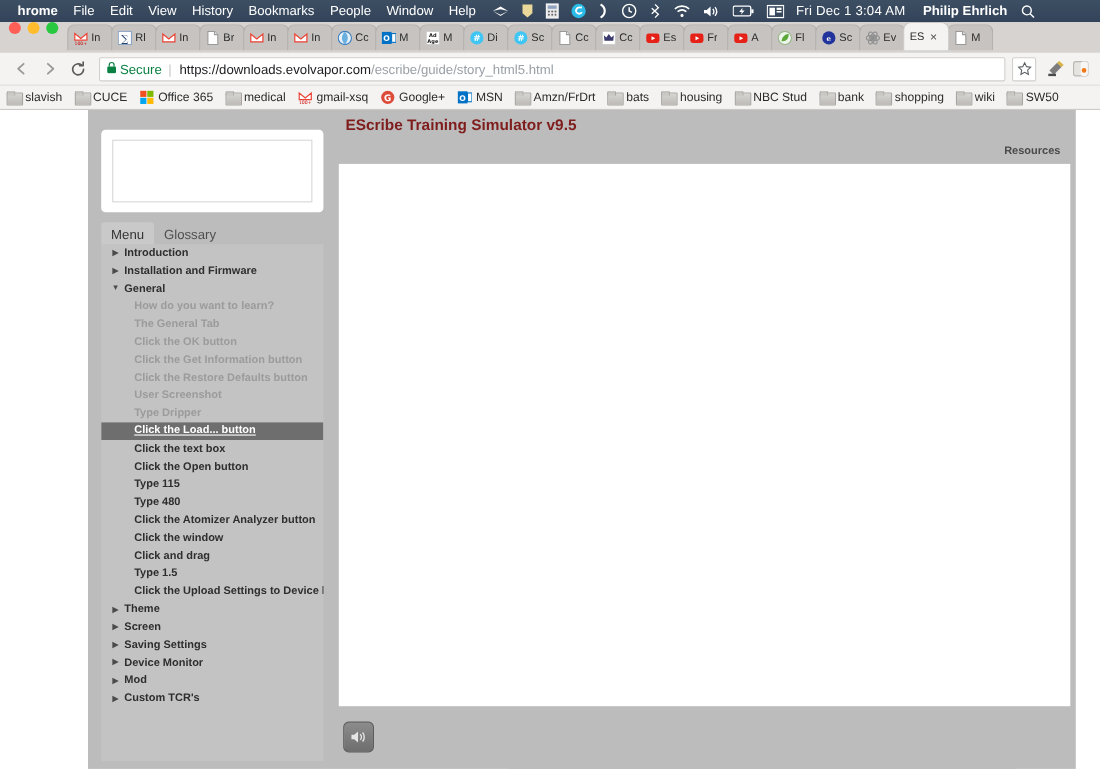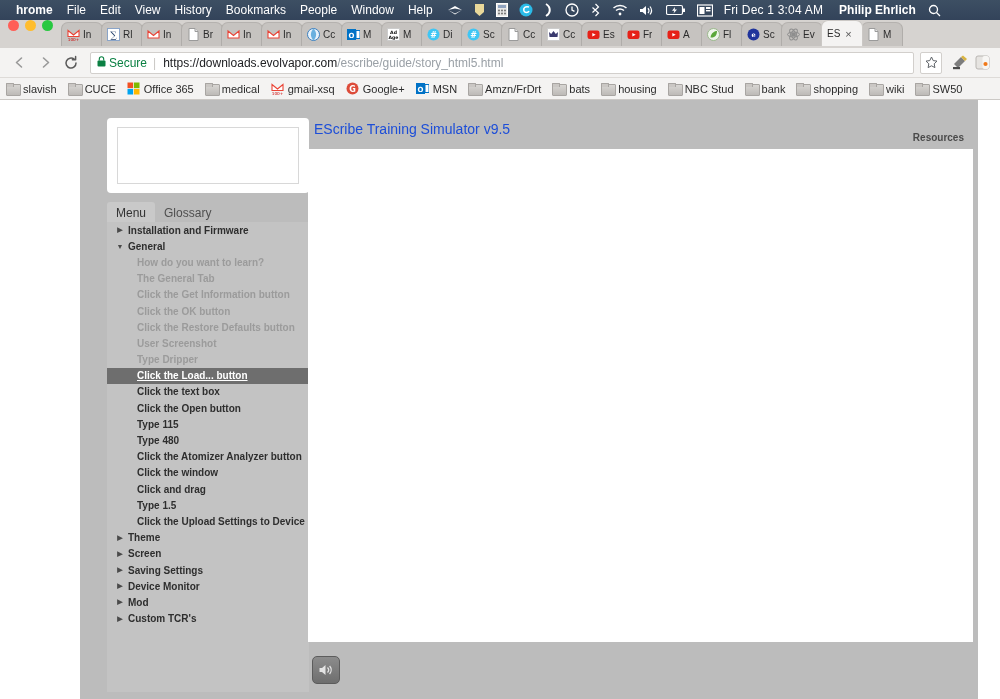--- a/index.html
+++ b/index.html
@@ -130,21 +130,21 @@
   }
   .course {
     position: absolute; left: 80px; top: 0;
     width: 898px; height: 599px;
     background: #bcbcbc;
   }
   .course-inner { position: relative; width: 100%; height: 100%; }
 
   
   .rail {
-    position: absolute; left: 20px; top: 5px;
+    position: absolute; left: 5px; top: 5px;
     width: 215px; height: 589px;
     background: #bcbcbc;
   }
   .logo-box {
     position: absolute; left: 7px; top: 13px;
     width: 202px; height: 75px;
     background: #ffffff;
     border-radius: 4px;
     display: flex; align-items: center; justify-content: center;
   }
@@ -187,22 +187,22 @@
   .mrow.leaf { padding-left: 30px; }
   .mrow.visited { color: #9b9b9b; }
   .mrow.current {
     background: #6e6e6e; color: #ffffff; text-decoration: underline;
   }
   .tri-right::before { content: "\25B6"; }
   .tri-down::before  { content: "\25BC"; }
 
   
   .ctitle {
-    position: absolute; left: 234px; top: 21px;
-    font-size: 14px; font-weight: normal; color: #1d4ed8;
+    position: absolute; left: 234px; top: 5px;
+    font-size: 14px; font-weight: bold; color: #7f1d1d;
   }
   .resources {
     position: absolute; right: 14px; top: 32px;
     font-size: 10px; font-weight: bold; color: #4a4a4a;
   }
   .stage {
     position: absolute; left: 228px; top: 49px;
     width: 665px; height: 493px;
     background: #ffffff;
   }
@@ -661,37 +661,41 @@
         </div>
 
         <div class="rail-tabs">
           <div class="rtab active">Menu</div>
           <div class="rtab">Glossary</div>
         </div>
 
         <div class="menu-list" id="menu-list">
             <div class="mrow group">
               <span class="tri tri-right"></span>
+              <span>Introduction</span>
+            </div>
+            <div class="mrow group">
+              <span class="tri tri-right"></span>
               <span>Installation and Firmware</span>
             </div>
             <div class="mrow group">
               <span class="tri tri-down"></span>
               <span>General</span>
             </div>
             <div class="mrow leaf visited">
               <span>How do you want to learn?</span>
             </div>
             <div class="mrow leaf visited">
               <span>The General Tab</span>
             </div>
             <div class="mrow leaf visited">
+              <span>Click the OK button</span>
+            </div>
+            <div class="mrow leaf visited">
               <span>Click the Get Information button</span>
-            </div>
-            <div class="mrow leaf visited">
-              <span>Click the OK button</span>
             </div>
             <div class="mrow leaf visited">
               <span>Click the Restore Defaults button</span>
             </div>
             <div class="mrow leaf visited">
               <span>User Screenshot</span>
             </div>
             <div class="mrow leaf visited">
               <span>Type Dripper</span>
             </div>

